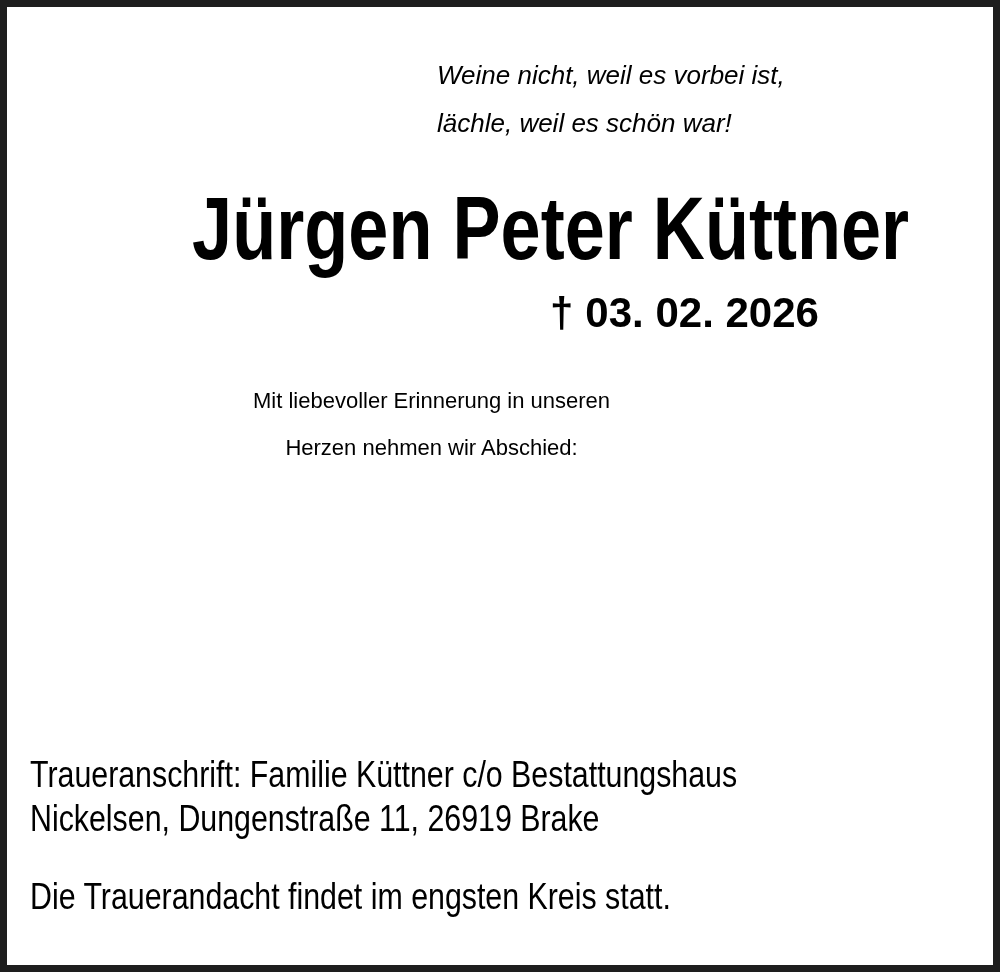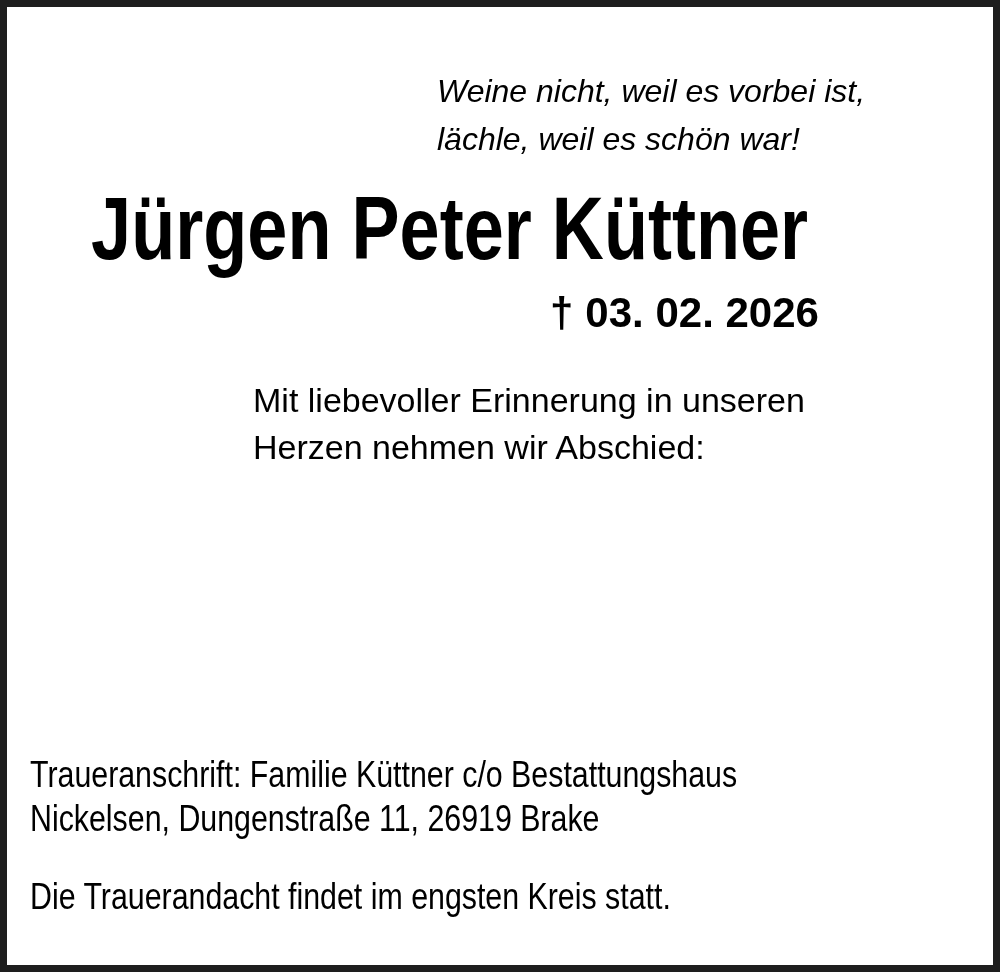--- a/index.html
+++ b/index.html
@@ -14,32 +14,32 @@
     box-sizing: border-box;
     border: 7px solid #1e1e1e;
     background: #ffffff;
     color: #000000;
     font-family: "Liberation Sans", sans-serif;
     overflow: hidden;
   }
   .quote {
     position: absolute;
     left: 430px;
-    top: 60px;
+    top: 44px;
     font-style: italic;
-    font-size: 32px;
+    font-size: 26px;
     line-height: 48px;
     white-space: nowrap;
   }
   .deceased-name {
     position: absolute;
     left: 0;
     right: 0;
     top: 177px;
-    text-align: left;
+    text-align: right;
     font-weight: bold;
     font-size: 89px;
     line-height: 89px;
     white-space: nowrap;
   }
   .deceased-name .squeeze {
     display: inline-block;
     transform: scaleX(0.81);
     transform-origin: center top;
   }
@@ -54,23 +54,24 @@
     line-height: 42px;
     white-space: nowrap;
   }
   .date-birth { position: absolute; left: 216px; top: 0; }
   .date-death { position: absolute; left: 543px; top: 0; }
   .date-symbol { margin-right: 12px; }
   .farewell {
     position: absolute;
     left: 246px;
     top: 370px;
-    font-size: 34px;
+    font-size: 22px;
     line-height: 47px;
     white-space: nowrap;
+    text-align: center;
   }
   .mourners {
     position: absolute;
     left: 246px;
     top: 474px;
     font-weight: bold;
     font-size: 37px;
     line-height: 58px;
     white-space: nowrap;
   }

